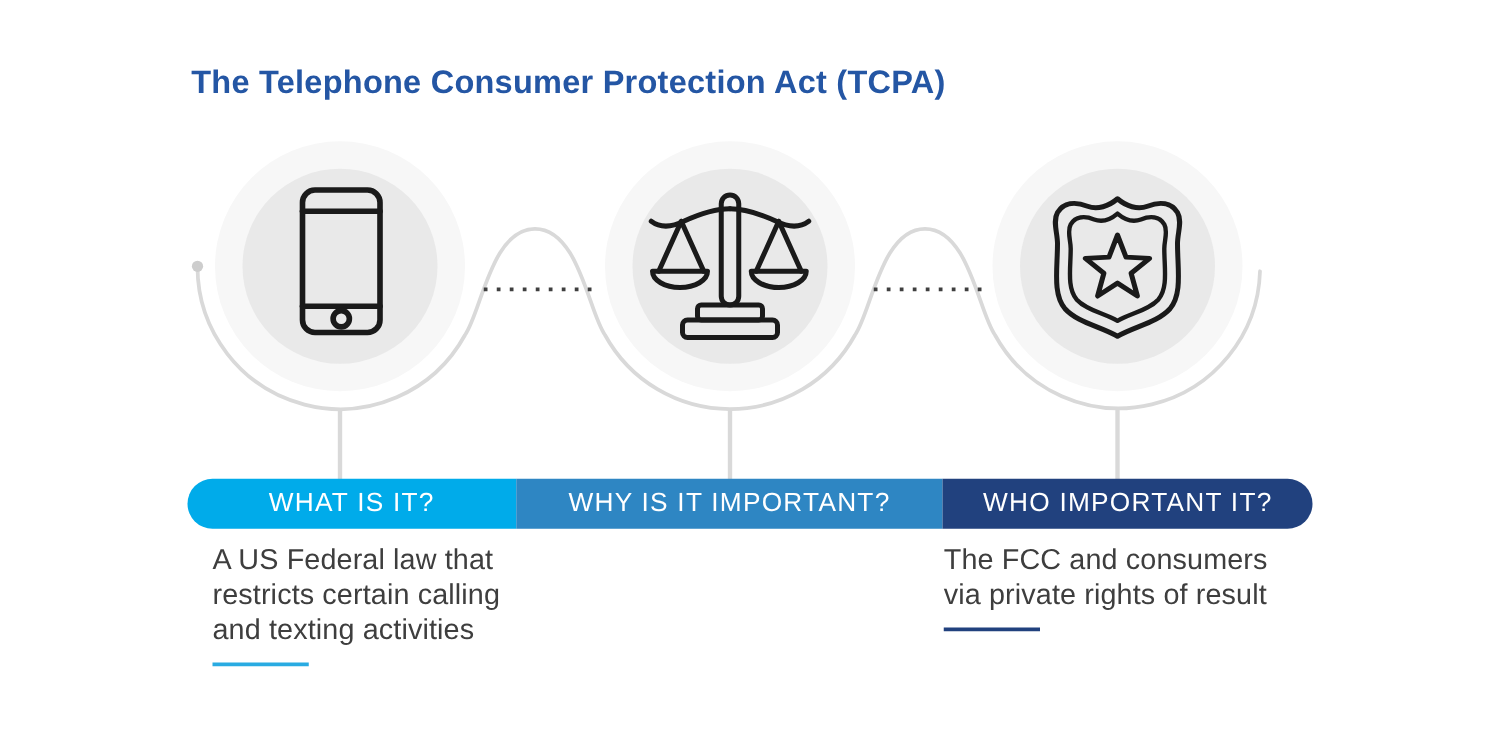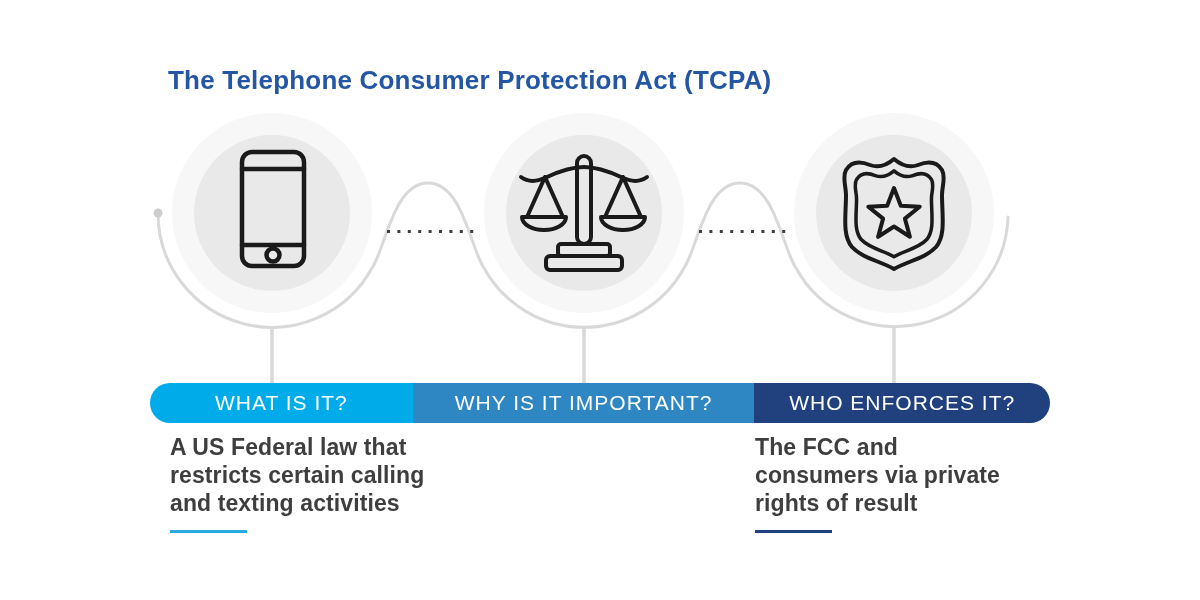--- a/index.html
+++ b/index.html
@@ -1,21 +1,21 @@
 <!DOCTYPE html>
 <html><head>
 <meta charset="utf-8">
 <style>
   html,body{margin:0;padding:0;background:#ffffff;}
   .canvas{
     position:relative;width:1200px;height:600px;background:#ffffff;overflow:hidden;
     font-family:"Liberation Sans", sans-serif;
   }
   .title{
-    position:absolute;left:150px;top:46px;margin:18px;
+    position:absolute;left:150px;top:46px;margin:3px;
     font-size:26px;font-weight:600;letter-spacing:0.2px;line-height:32px;
   }
   .art{position:absolute;left:0;top:0;}
   .bars{
     position:absolute;left:150px;top:383px;width:900px;height:40px;
     display:flex;flex-direction:row;
   }
   .bar{
     height:40px;display:flex;align-items:center;justify-content:center;
   }
@@ -23,21 +23,21 @@
   .bar.w2{width:364px;}
   .bar.w3{width:315px;border-radius:0 20px 20px 0;}
   .bar .bar-label{
     color:#ffffff;font-size:21px;font-weight:300;letter-spacing:1px;white-space:nowrap;
   }
   .text-col{position:absolute;top:433px;}
   .text-col.c1{left:170px;width:265px;}
   .text-col.c2{left:440px;width:262px;}
   .text-col.c3{left:755px;width:268px;}
   .text-col p{
-    margin:0;font-size:23px;line-height:28px;color:#3e3e3e;font-weight:700;letter-spacing:0.1px;
+    margin:0;font-size:23px;line-height:28px;color:#3e3e3e;font-weight:400;letter-spacing:0.1px;
   }
   .underline{width:77px;height:3px;margin-top:13px;}
 </style>
 </head>
 <body>
 
 <div class="canvas">
 
   <h1 class="title" style="color:#2456A4">The Telephone Consumer Protection Act (TCPA)</h1>
 
@@ -121,21 +121,21 @@
   </svg>
 
   <div class="bars">
     <div class="bar w1" style="background-color:#00ABEA">
       <span class="bar-label">WHAT IS IT?</span>
     </div>
     <div class="bar w2" style="background-color:#2E86C3">
       <span class="bar-label">WHY IS IT IMPORTANT?</span>
     </div>
     <div class="bar w3" style="background-color:#21417E">
-      <span class="bar-label">WHO ENFORCES IT?</span>
+      <span class="bar-label">WHO IMPORTANT IT?</span>
     </div>
   </div>
 
   <div class="text-col c1">
     <p>A US Federal law that restricts certain calling and texting activities</p>
     <div class="underline" style="background-color:#29ABE2"></div>
   </div>
   <div class="text-col c3">
     <p>The FCC and consumers via private rights of result</p>
     <div class="underline" style="background-color:#21417E"></div>

